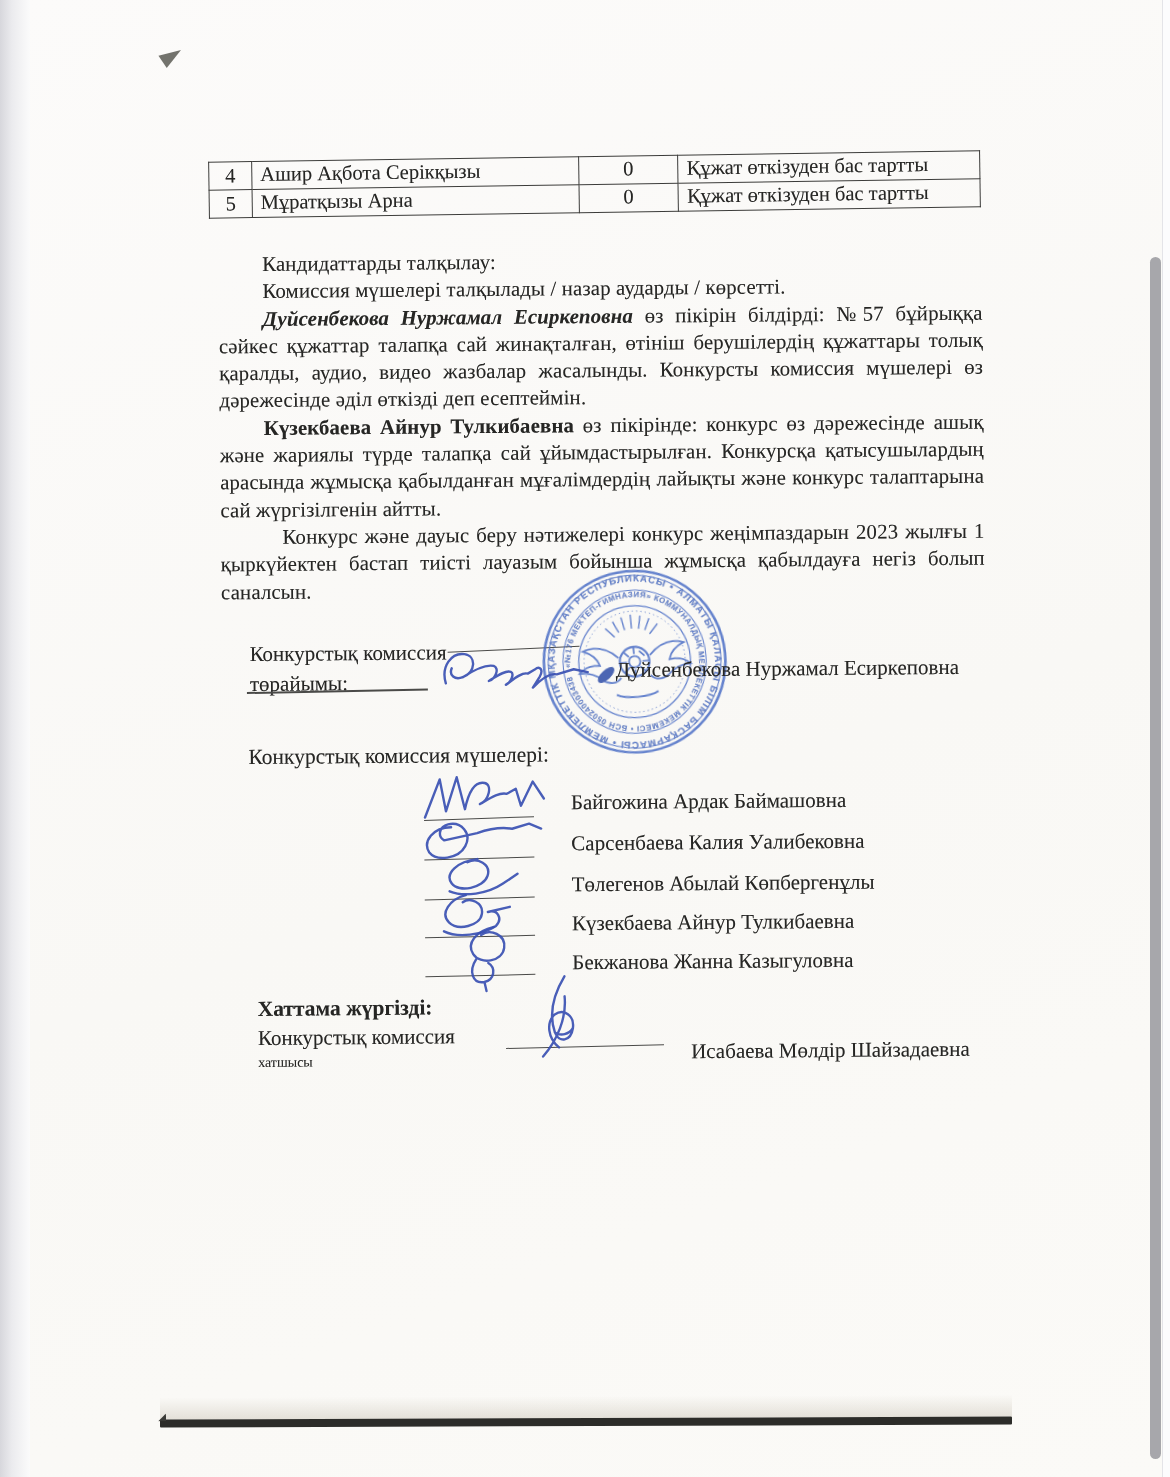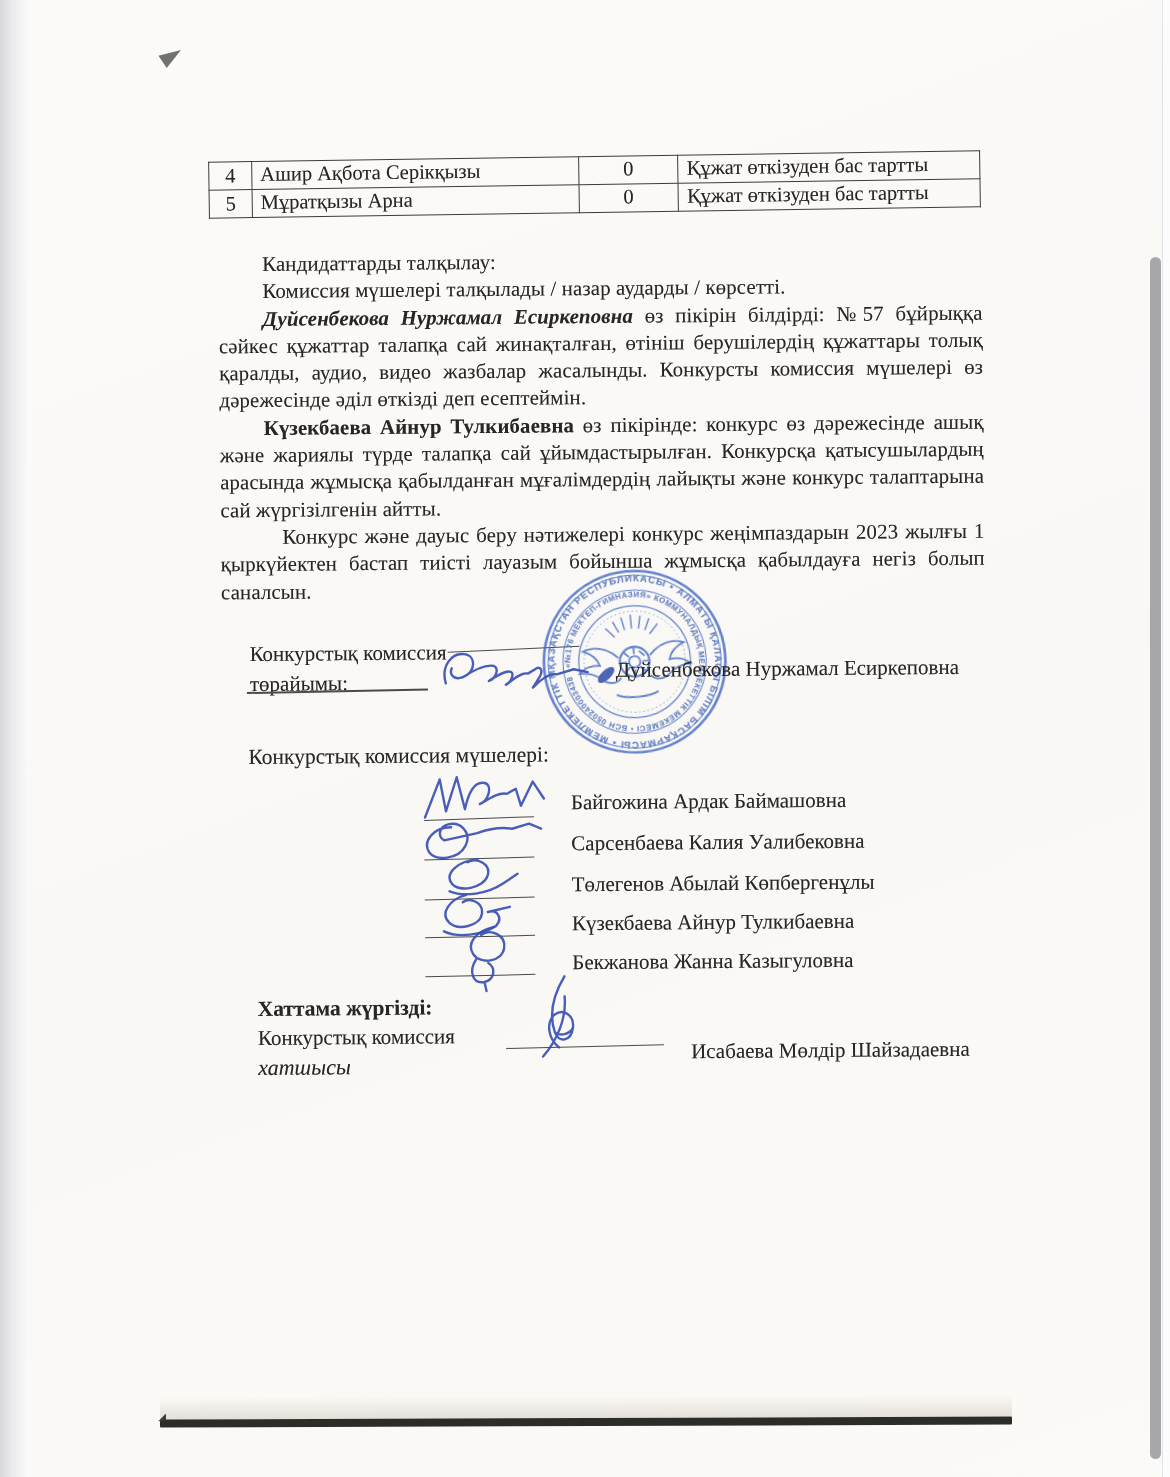--- a/index.html
+++ b/index.html
@@ -67,21 +67,21 @@
   .sig { position:absolute; z-index:8; }
   .sig path { fill:none; stroke:#3a50b2; stroke-width:2.4; stroke-linecap:round; stroke-linejoin:round; opacity:.92; }
   .chair-sig { left:436px; top:640px; }
 
   .members-heading { position:absolute; left:248px; top:742px; font-size:21.5px; }
   .member-name { position:absolute; left:570px; font-size:21px; }
   .member-line { left:423px; width:110px; }
 
   .secretary-heading { position:absolute; left:255px; top:994px; font-size:21.5px; font-weight:bold; }
   .secretary-l2 { position:absolute; left:255px; top:1023px; font-size:21px; }
-  .secretary-l3 { position:absolute; left:255px; top:1052px; font-size:22px;font-style:italic; }
+  .secretary-l3 { position:absolute; left:255px; top:1052px; font-size:14px; }
   .secretary-line { left:503px; top:1046px; width:158px; transform:rotate(-0.8deg); }
   .secretary-name { position:absolute; left:688px; top:1040px; font-size:21px; }
   .secretary-sig { left:498px; top:970px; }
 </style>
 </head>
 <body>
 
 <div class="screen">
 
   <div class="sheet">

